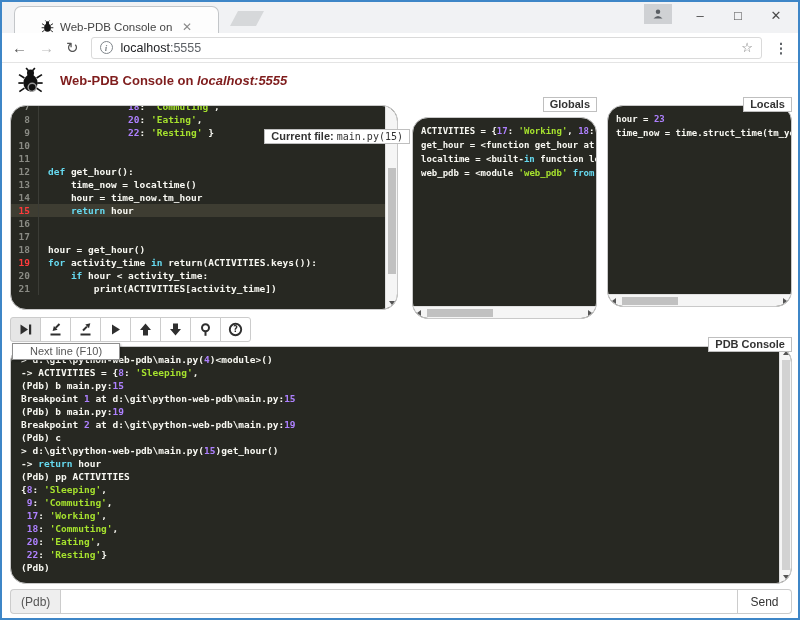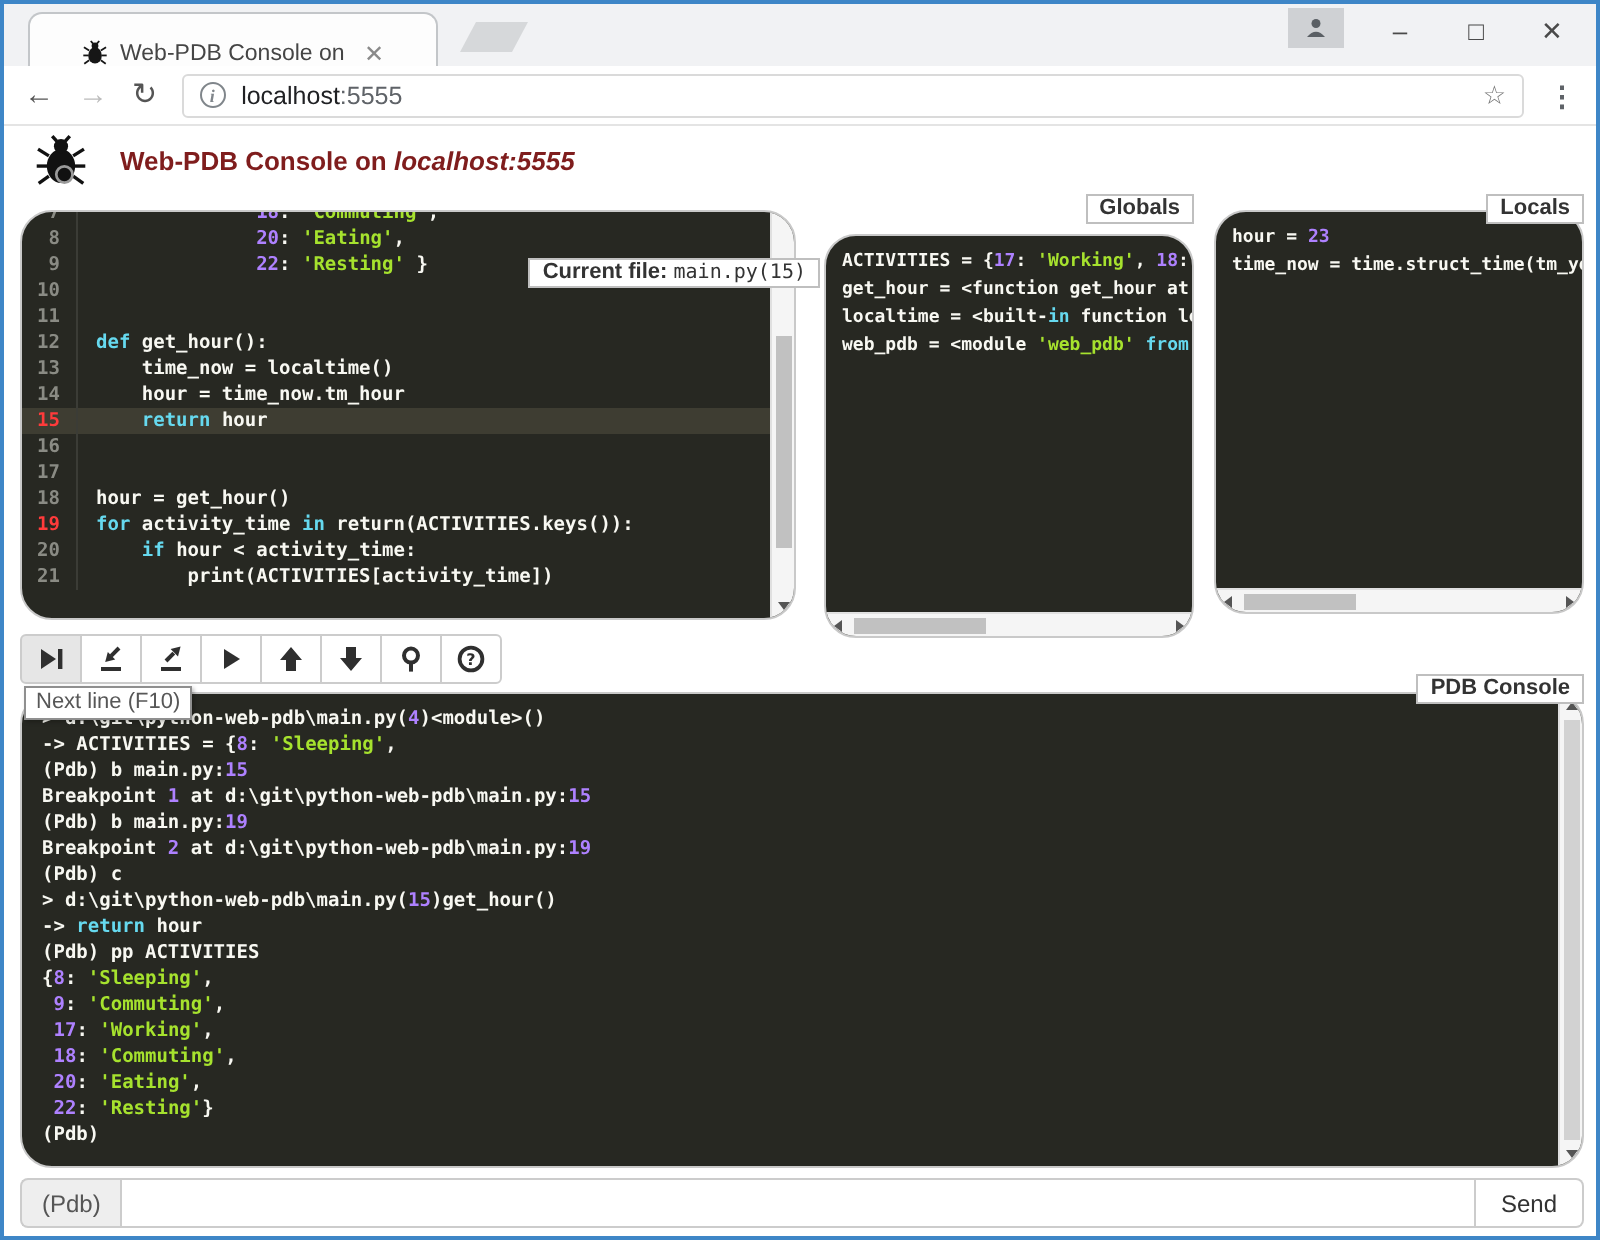--- a/index.html
+++ b/index.html
@@ -80,21 +80,21 @@
   .tri-right{ border-top:3px solid transparent; border-bottom:3px solid transparent; border-left:4px solid #555; right:4px; top:3px; }
 
   
   .toolbar { position:absolute; left:8px; top:315px; display:flex; z-index:4; }
   .tbtn { width:31px; height:25px; background:#fff; border:1px solid #ccc; margin-left:-1px;
           display:flex; align-items:center; justify-content:center; }
   .tbtn:first-child { margin-left:0; border-radius:3px 0 0 3px; }
   .tbtn:last-child { border-radius:0 3px 3px 0; }
   .tbtn.hover { background:#e6e6e6; }
   .tooltip { position:absolute; left:10px; top:341px; z-index:10; background:#fff; border:1px solid #8f8f8f;
-             padding:1px 5px 2px; font-size:11px; color:#575757; white-space:nowrap; box-shadow:1px 1px 2px rgba(0,0,0,.25); }
+             padding:1px 17px 2px; font-size:11px; color:#575757; white-space:nowrap; box-shadow:1px 1px 2px rgba(0,0,0,.25); }
 
   
   .promptrow { position:absolute; left:8px; top:587px; width:782px; height:25px; display:flex; }
   .addon { background:#eee; border:1px solid #ccc; border-right:none; border-radius:4px 0 0 4px;
            padding:0 10px; font-size:12px; color:#555; display:flex; align-items:center; }
   .cmdinput { flex:1; border:1px solid #ccc; padding:0 8px; font-size:12px; color:#333; outline:none; }
   .sendbtn { width:54px; background:#fff; border:1px solid #ccc; border-left:none; border-radius:0 4px 4px 0;
              font-size:12px; color:#333; font-family:"Liberation Sans",sans-serif; }
 </style>
 </head>

